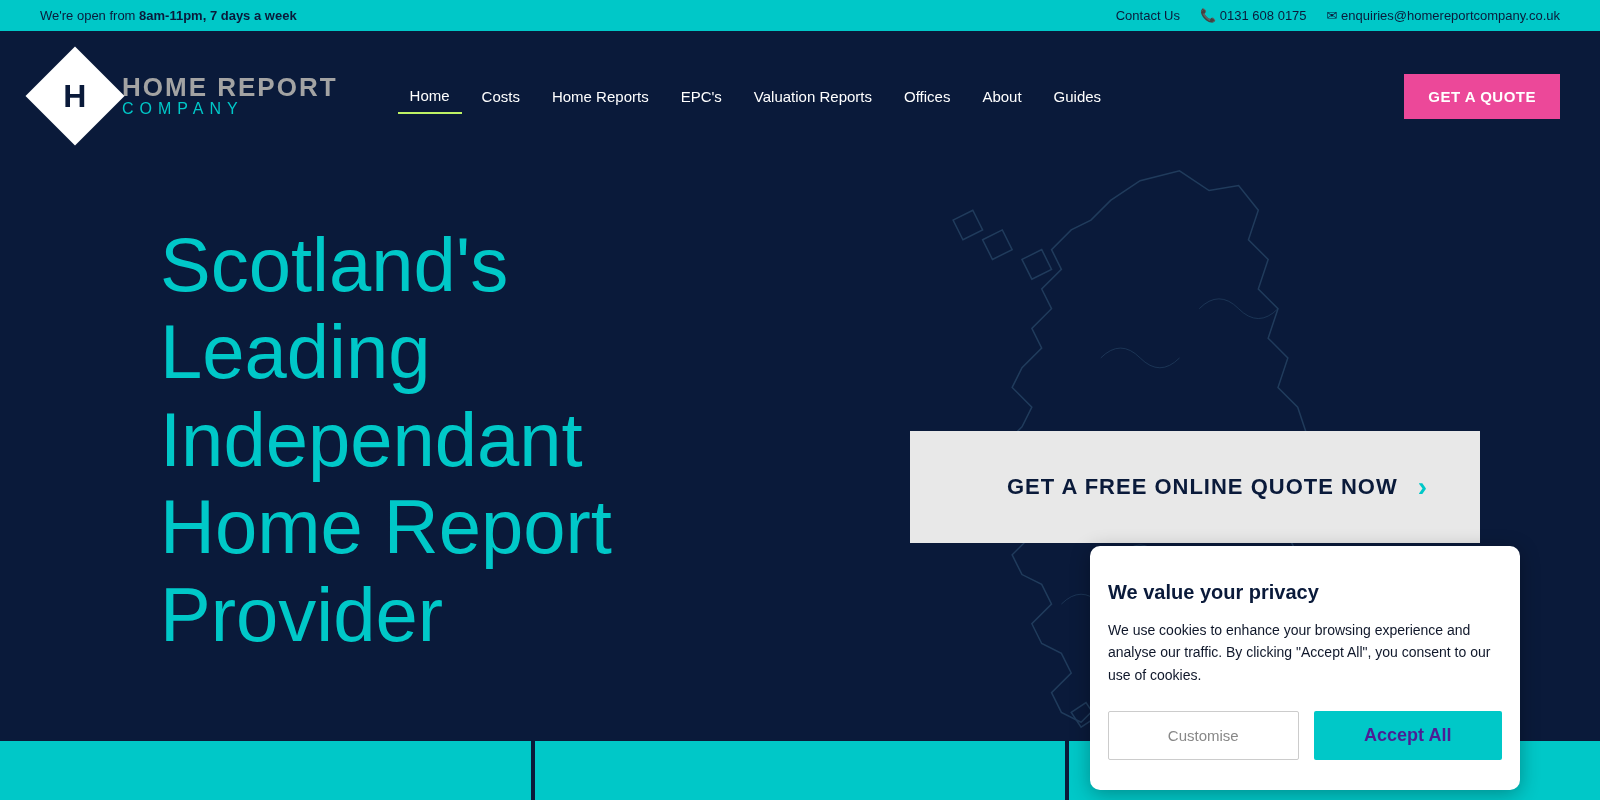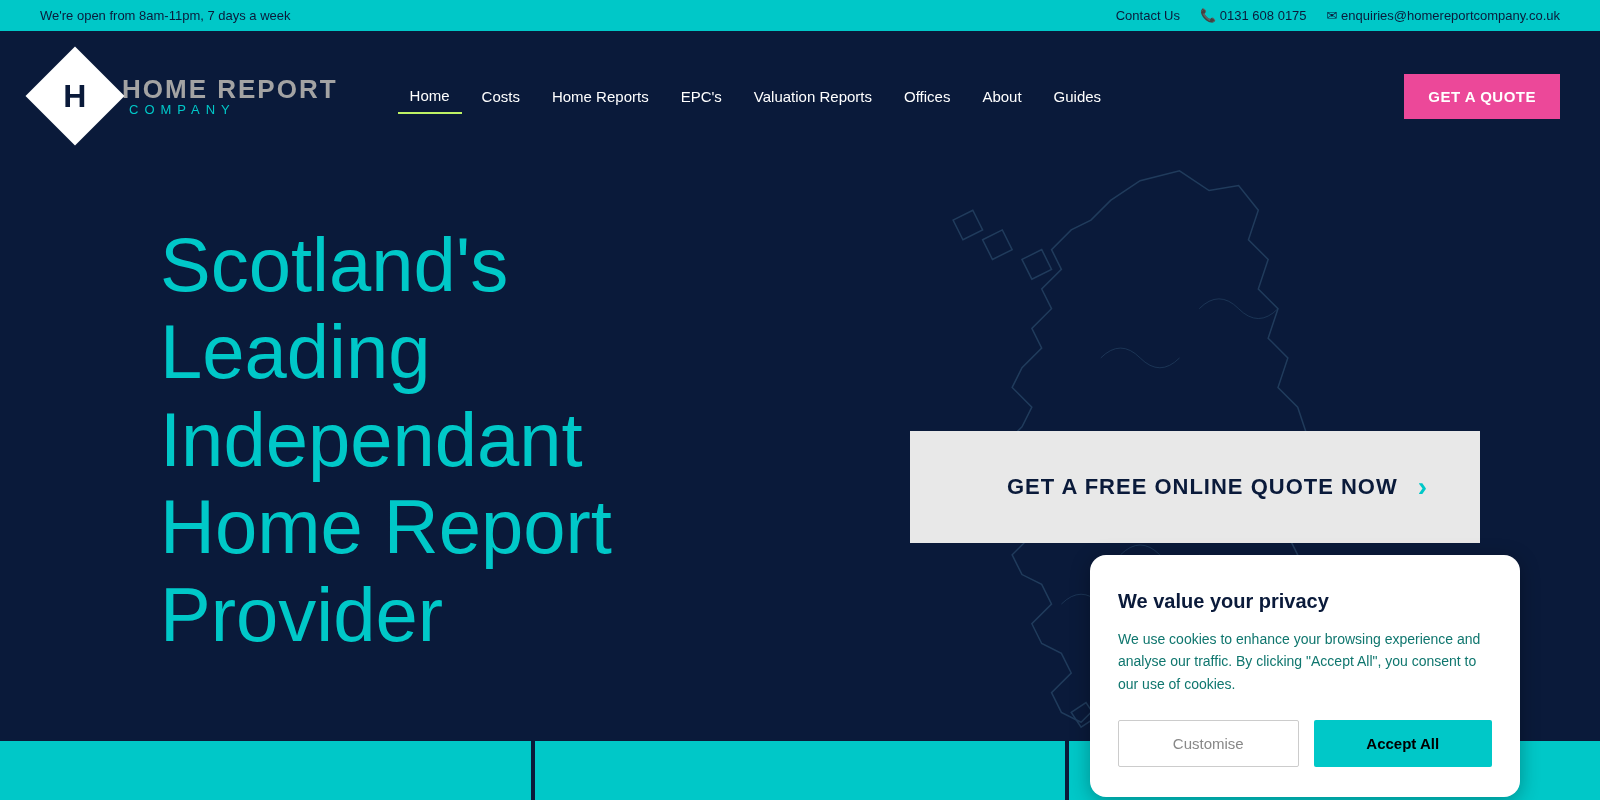--- a/index.html
+++ b/index.html
@@ -9,21 +9,21 @@
     .top-bar {
       background: #00c8c8;
       padding: 8px 40px;
       display: flex;
       justify-content: space-between;
       align-items: center;
       font-size: 13px;
       color: #0a1a3a;
     }
     .top-bar-left span { font-weight: normal; }
-    .top-bar-left strong { font-weight: normal; }
+    .top-bar-left strong { font-weight: bold; }
     .top-bar-right { display: flex; align-items: center; gap: 20px; }
     .top-bar-right a { color: #0a1a3a; text-decoration: none; }
 
     
     .header {
       background: #0a1a3a;
       padding: 0 40px;
       display: flex;
       align-items: center;
       height: 130px;
@@ -60,23 +60,22 @@
     }
     .logo-text-main {
       color: #a3a3a3;
       font-size: 26px;
       font-weight: bold;
       letter-spacing: 2px;
       line-height: 1;
     }
     .logo-text-sub {
       color: #00c8c8;
-      font-size: 13px;
+      font-size: 16px;
       letter-spacing: 6px;
-      margin-left: 7px;
     }
     nav {
       display: flex;
       align-items: center;
       gap: 8px;
       flex: 1;
     }
     nav a {
       color: white;
       text-decoration: none;
@@ -162,37 +161,37 @@
     .quote-panel-arrow {
       color: #00c8c8;
       font-size: 28px;
       font-weight: bold;
     }
 
     
     .cookie-notice {
       position: absolute;
       right: 80px;
-      bottom: 4px;
+      bottom: 11px;
       width: 430px;
       background: white;
-      border-radius: 16px;
-      padding: 35px 28px 30px;
+      border-radius: 10px;
+      padding: 35px 18px 30px;
       box-shadow: 0 4px 20px rgba(0,0,0,0.3);
       z-index: 20;
     }
     .cookie-title {
       font-size: 20px;
       font-weight: bold;
       color: #0a1a3a;
       margin-bottom: 15px;
     }
     .cookie-text {
       font-size: 14px;
-      color: #0f766e;
+      color: #0f172a;
       line-height: 1.6;
       margin-bottom: 25px;
     }
     .cookie-buttons {
       display: flex;
       gap: 15px;
     }
     .cookie-btn-customise {
       flex: 1;
       padding: 14px;
@@ -201,22 +200,22 @@
       color: #888;
       font-size: 15px;
       cursor: pointer;
       border-radius: 2px;
     }
     .cookie-btn-accept {
       flex: 1;
       padding: 14px;
       border: none;
       background: #00c8c8;
-      color: #000000;
-      font-size: 15px;
+      color: #4c1d95;
+      font-size: 18px;
       font-weight: bold;
       cursor: pointer;
       border-radius: 2px;
     }
 
     
     .bottom-cards {
       position: absolute;
       bottom: 0;
       left: 0;

